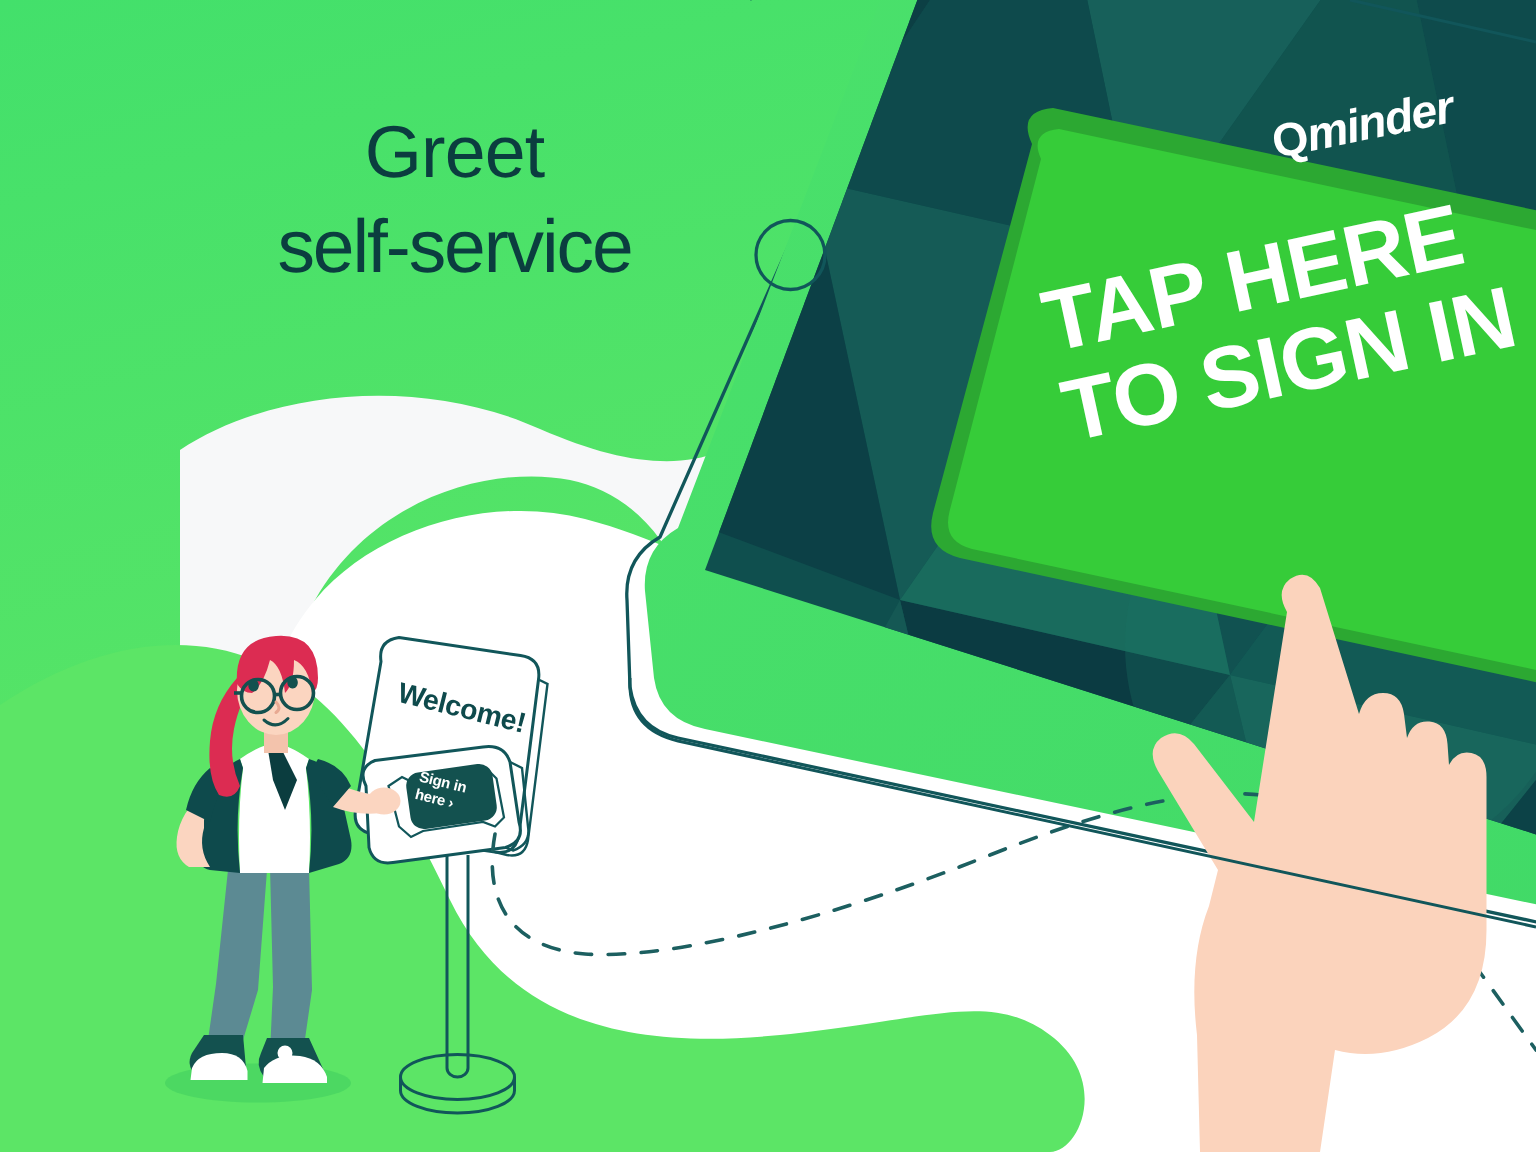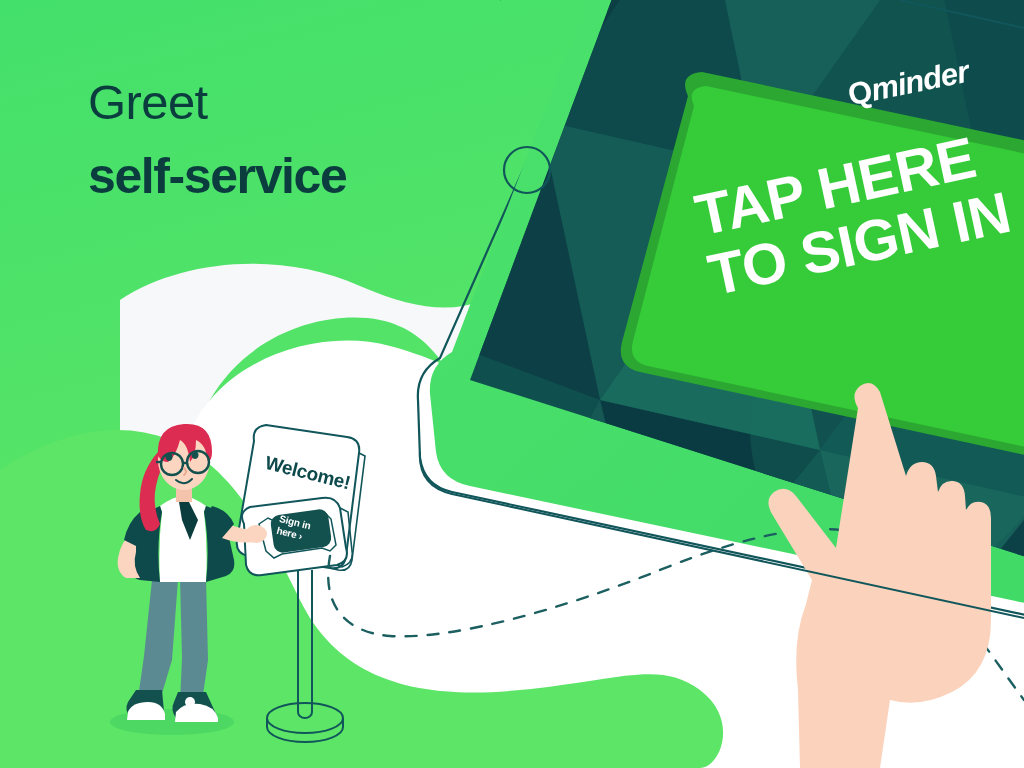--- a/index.html
+++ b/index.html
@@ -32,26 +32,27 @@
     line-height: 1.08;
     z-index: 40;
     pointer-events: none;
   }
   .headline .ln {
     display: block;
     font-size: 49px;
     font-weight: 300;
     letter-spacing: -0.6px;
     white-space: nowrap;
+    text-align: center;
   }
   .headline .ln.bold {
-    font-weight: 700;
+    font-weight: 400;
     letter-spacing: -1.4px;
     font-size: 50px;
-    margin-top: 20px;
+    margin-top: 8px;
   }
   
   .logo {
     position: absolute;
     left: 845px;
     top: 78px;
     z-index: 45;
     transform: rotate(-11.5deg);
     transform-origin: left top;
     color: #ffffff;

